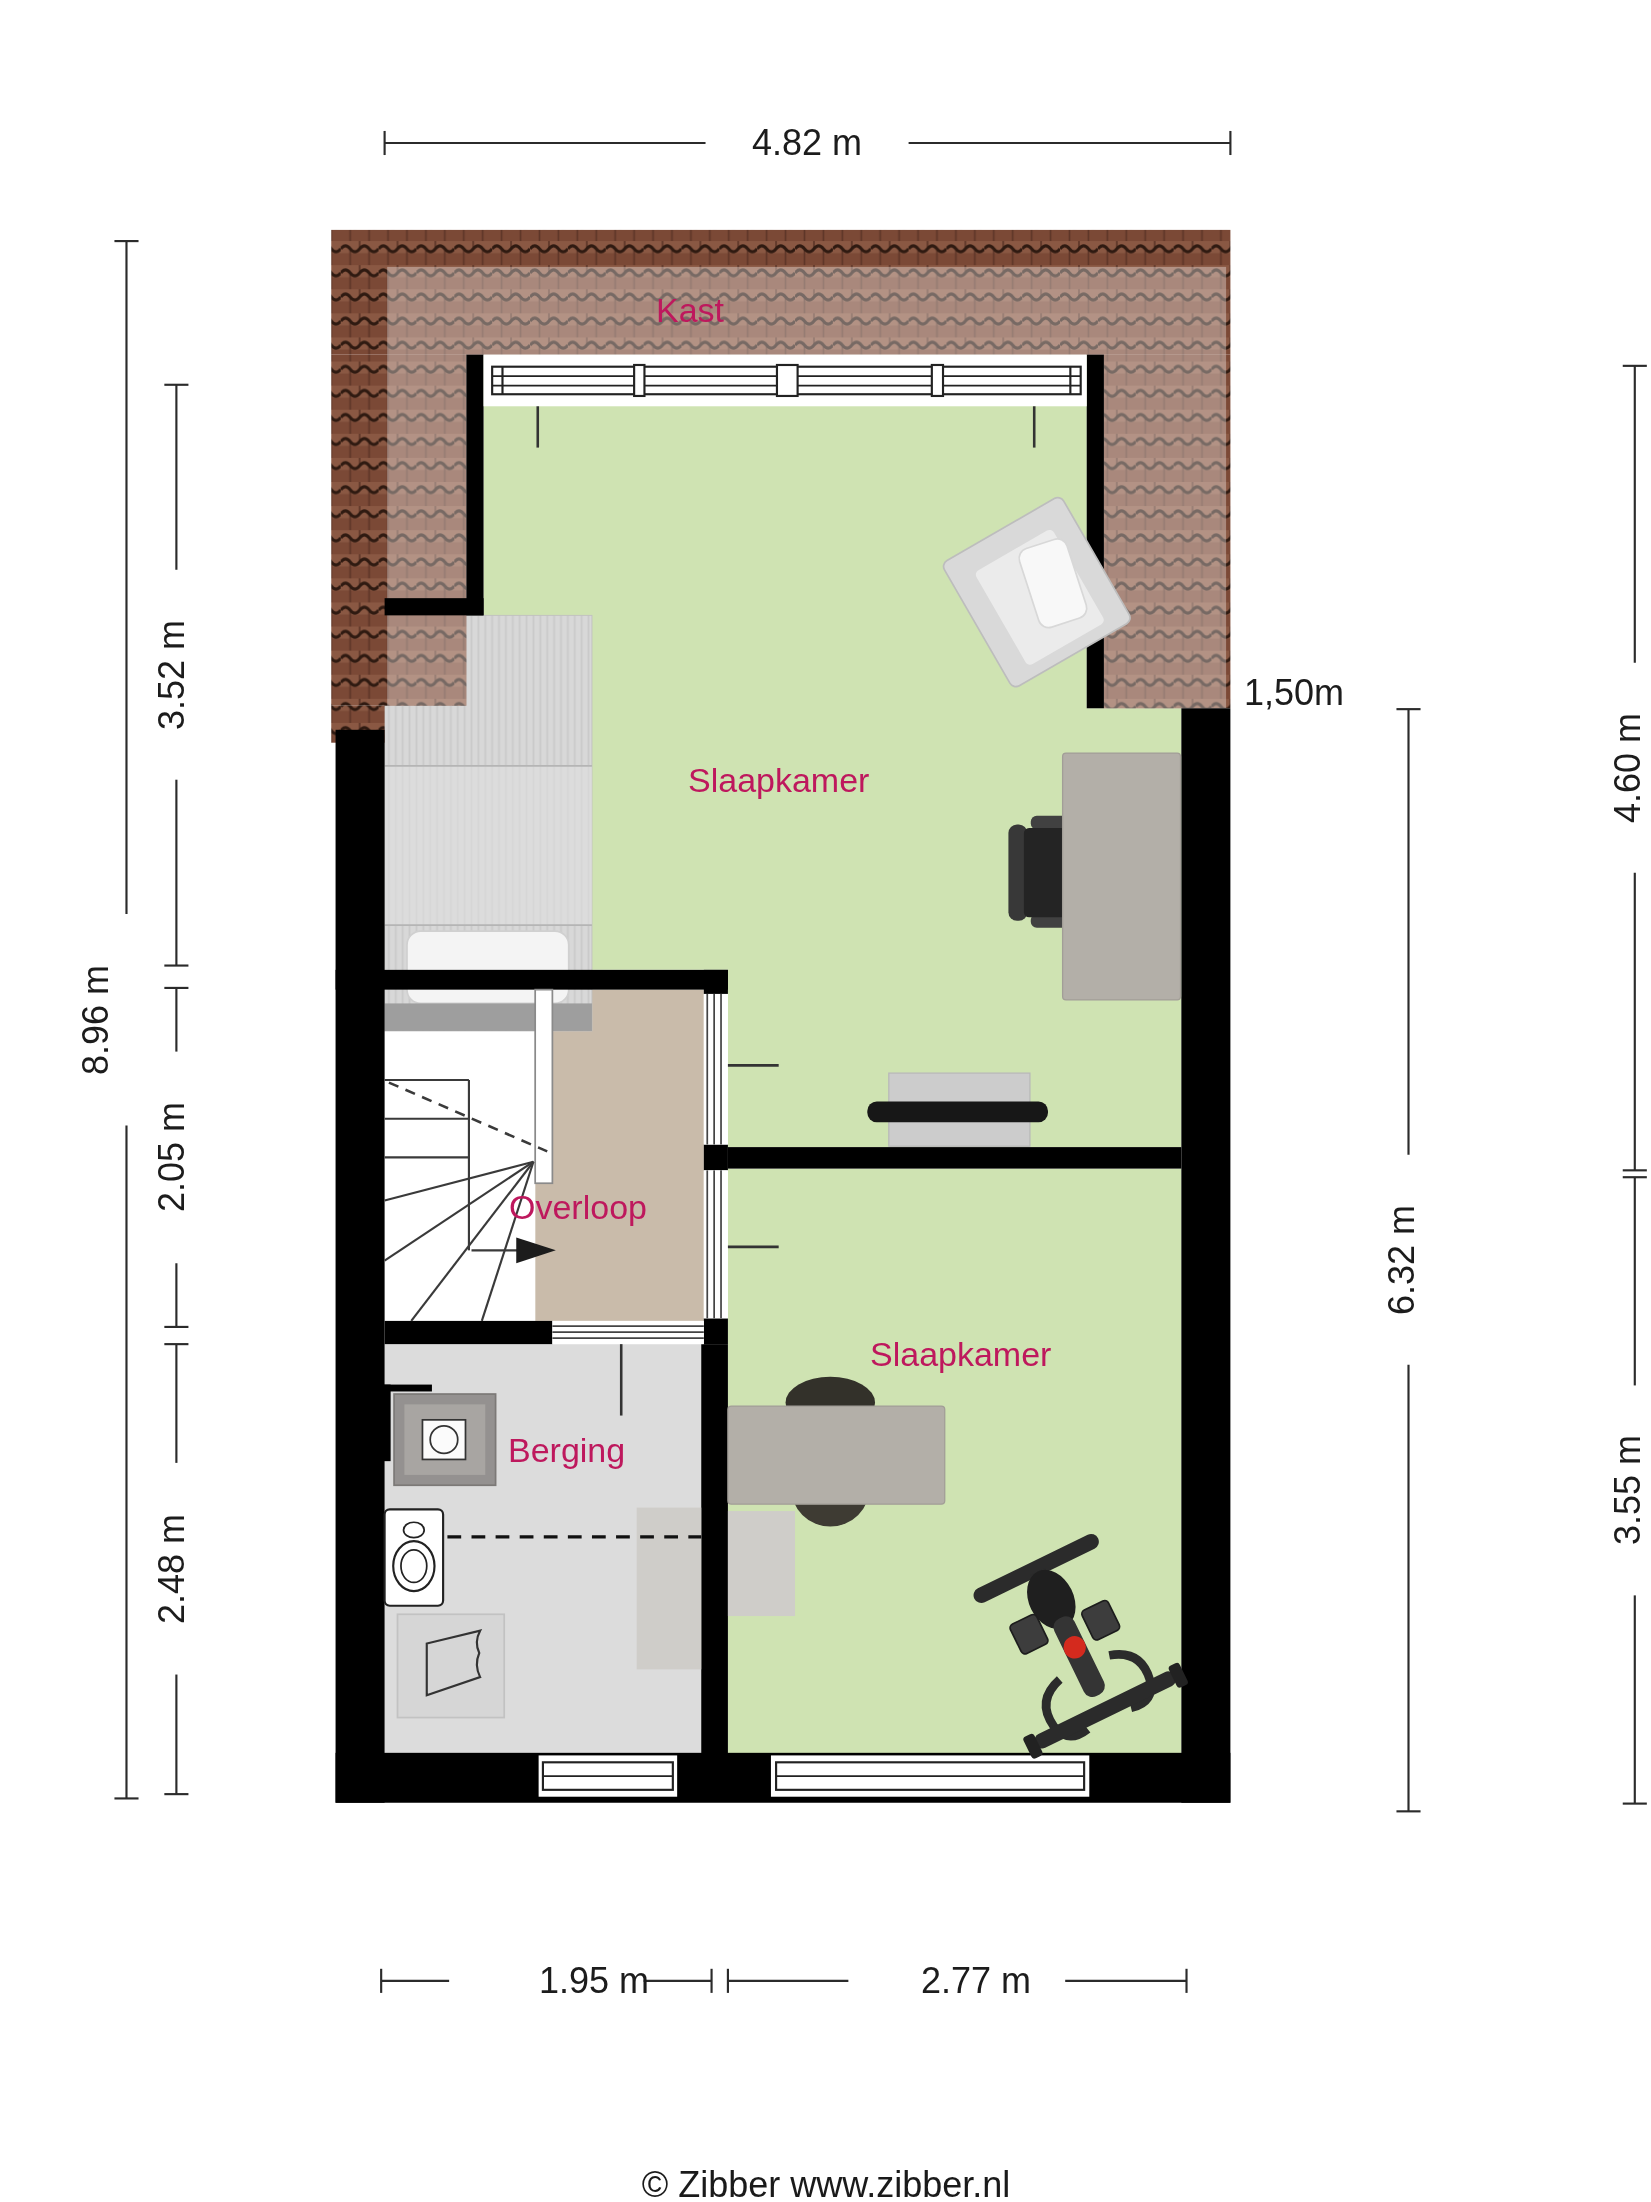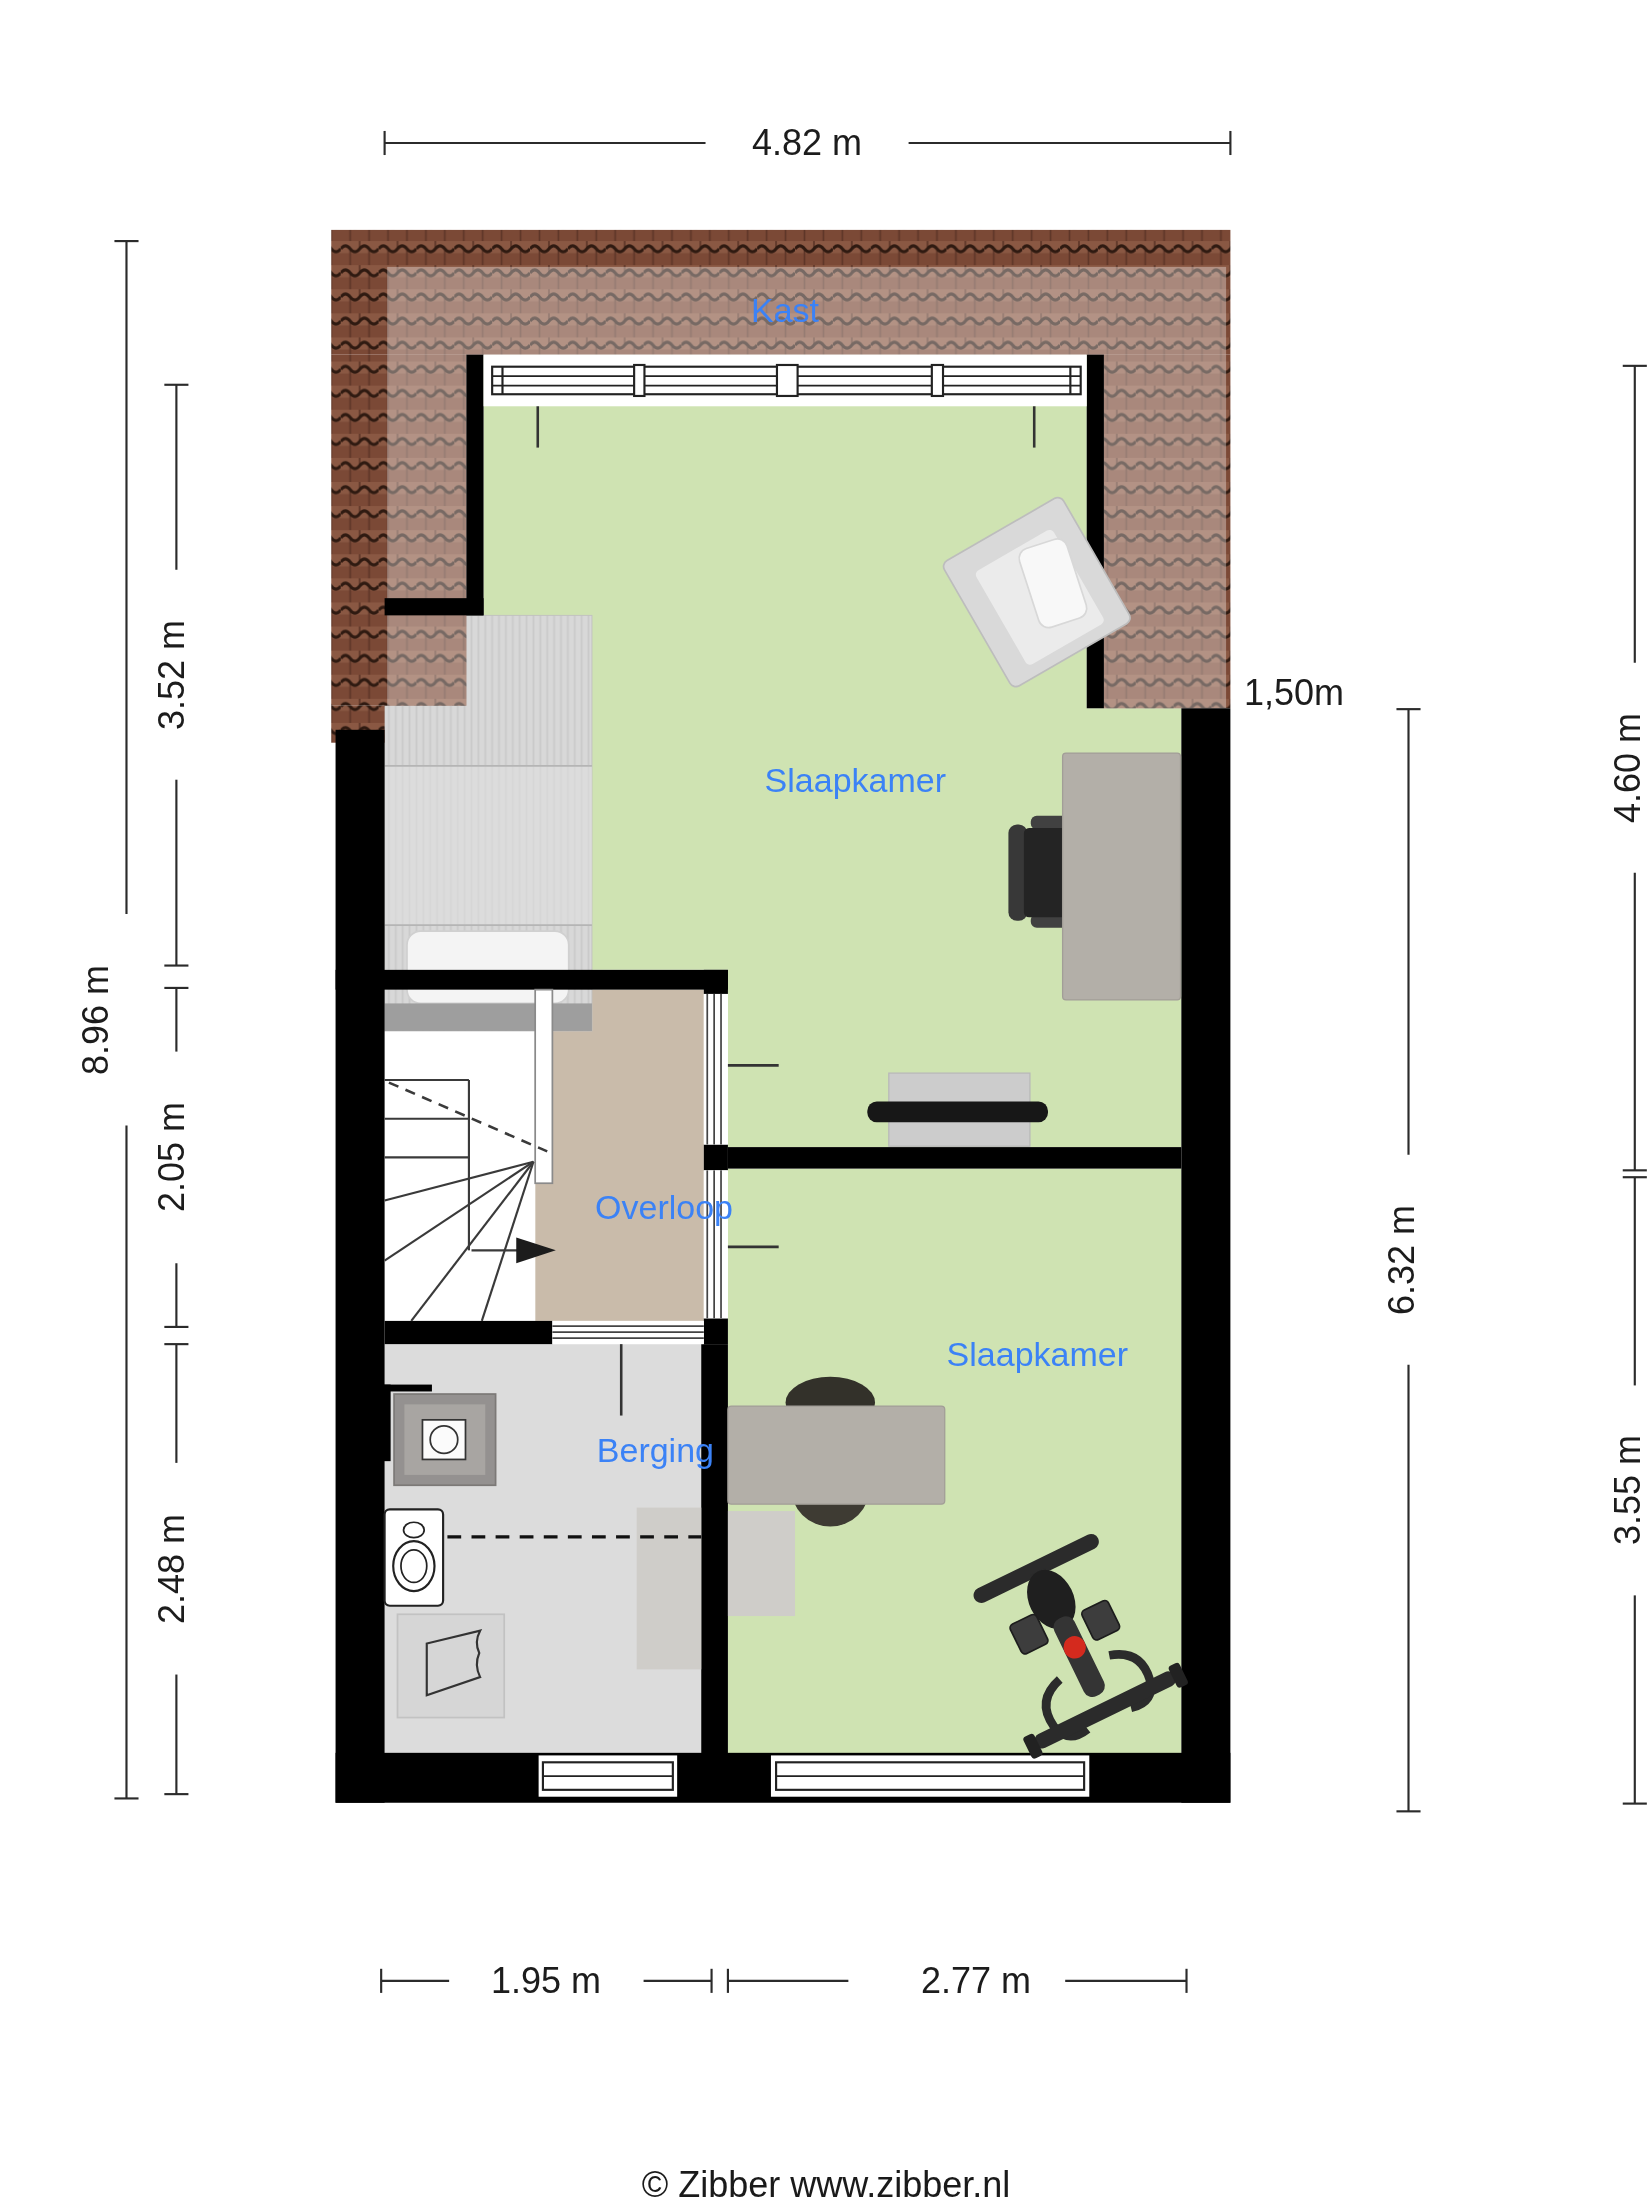--- a/index.html
+++ b/index.html
@@ -1,19 +1,19 @@
 <!DOCTYPE html>
 <html style="font-size:13.8px"><head>
 <meta charset="utf-8">
 <style>
   html,body{margin:0;padding:0;background:#ffffff;}
   #canvas{position:relative;width:1652px;height:2203px;background:#ffffff;overflow:hidden;
           font-family:"Liberation Sans", sans-serif;}
   #plan-svg{position:absolute;left:0;top:0;width:1652px;height:2203px;}
-  .lbl{position:absolute;color:#3b82f6;font-size:34px;line-height:38px;text-align:right;white-space:nowrap;}
+  .lbl{position:absolute;color:#be185d;font-size:34px;line-height:38px;text-align:left;white-space:nowrap;}
   .dimlbl{position:absolute;color:#1c1c1c;font-size:36px;line-height:38px;text-align:center;white-space:nowrap;}
   .rot{transform:rotate(-90deg);transform-origin:50% 50%;}
   .footer{position:absolute;left:0;width:1652px;text-align:center;color:#1a1a1a;font-size:36px;line-height:41px;}
 </style>
 </head>
 <body>
 
 <div id="canvas">
 
 <svg id="plan-svg" viewBox="0 0 1920 2560" xmlns="http://www.w3.org/2000/svg">
@@ -280,20 +280,20 @@
 <div class="lbl" style="left:870px;top:1335px;width:258px;">Slaapkamer</div>
 
 <div class="dimlbl" style="left:704px;top:124px;width:206px;">4.82 m</div>
 <div class="dimlbl rot" style="left:-6.9px;top:1001px;width:206px;height:38px;">8.96 m</div>
 <div class="dimlbl rot" style="left:69px;top:656px;width:206px;height:38px;">3.52 m</div>
 <div class="dimlbl rot" style="left:69px;top:1138px;width:206px;height:38px;">2.05 m</div>
 <div class="dimlbl rot" style="left:69px;top:1550px;width:206px;height:38px;">2.48 m</div>
 <div class="dimlbl rot" style="left:1299px;top:1241px;width:206px;height:38px;">6.32 m</div>
 <div class="dimlbl rot" style="left:1525px;top:749px;width:206px;height:38px;">4.60 m</div>
 <div class="dimlbl rot" style="left:1525px;top:1471px;width:206px;height:38px;">3.55 m</div>
-<div class="dimlbl" style="left:443px;top:1962px;width:206px;">1.95 m</div>
+<div class="dimlbl" style="left:443px;top:1962px;width:206px;text-align:right;">1.95 m</div>
 <div class="dimlbl" style="left:873px;top:1962px;width:206px;">2.77 m</div>
 <div class="dimlbl" style="left:1244px;top:674px;width:172px;text-align:left;">1,50m</div>
 
 <div class="footer" style="top:2164px;">© Zibber www.zibber.nl</div>
 
 </div>
 
 
 </body></html>

